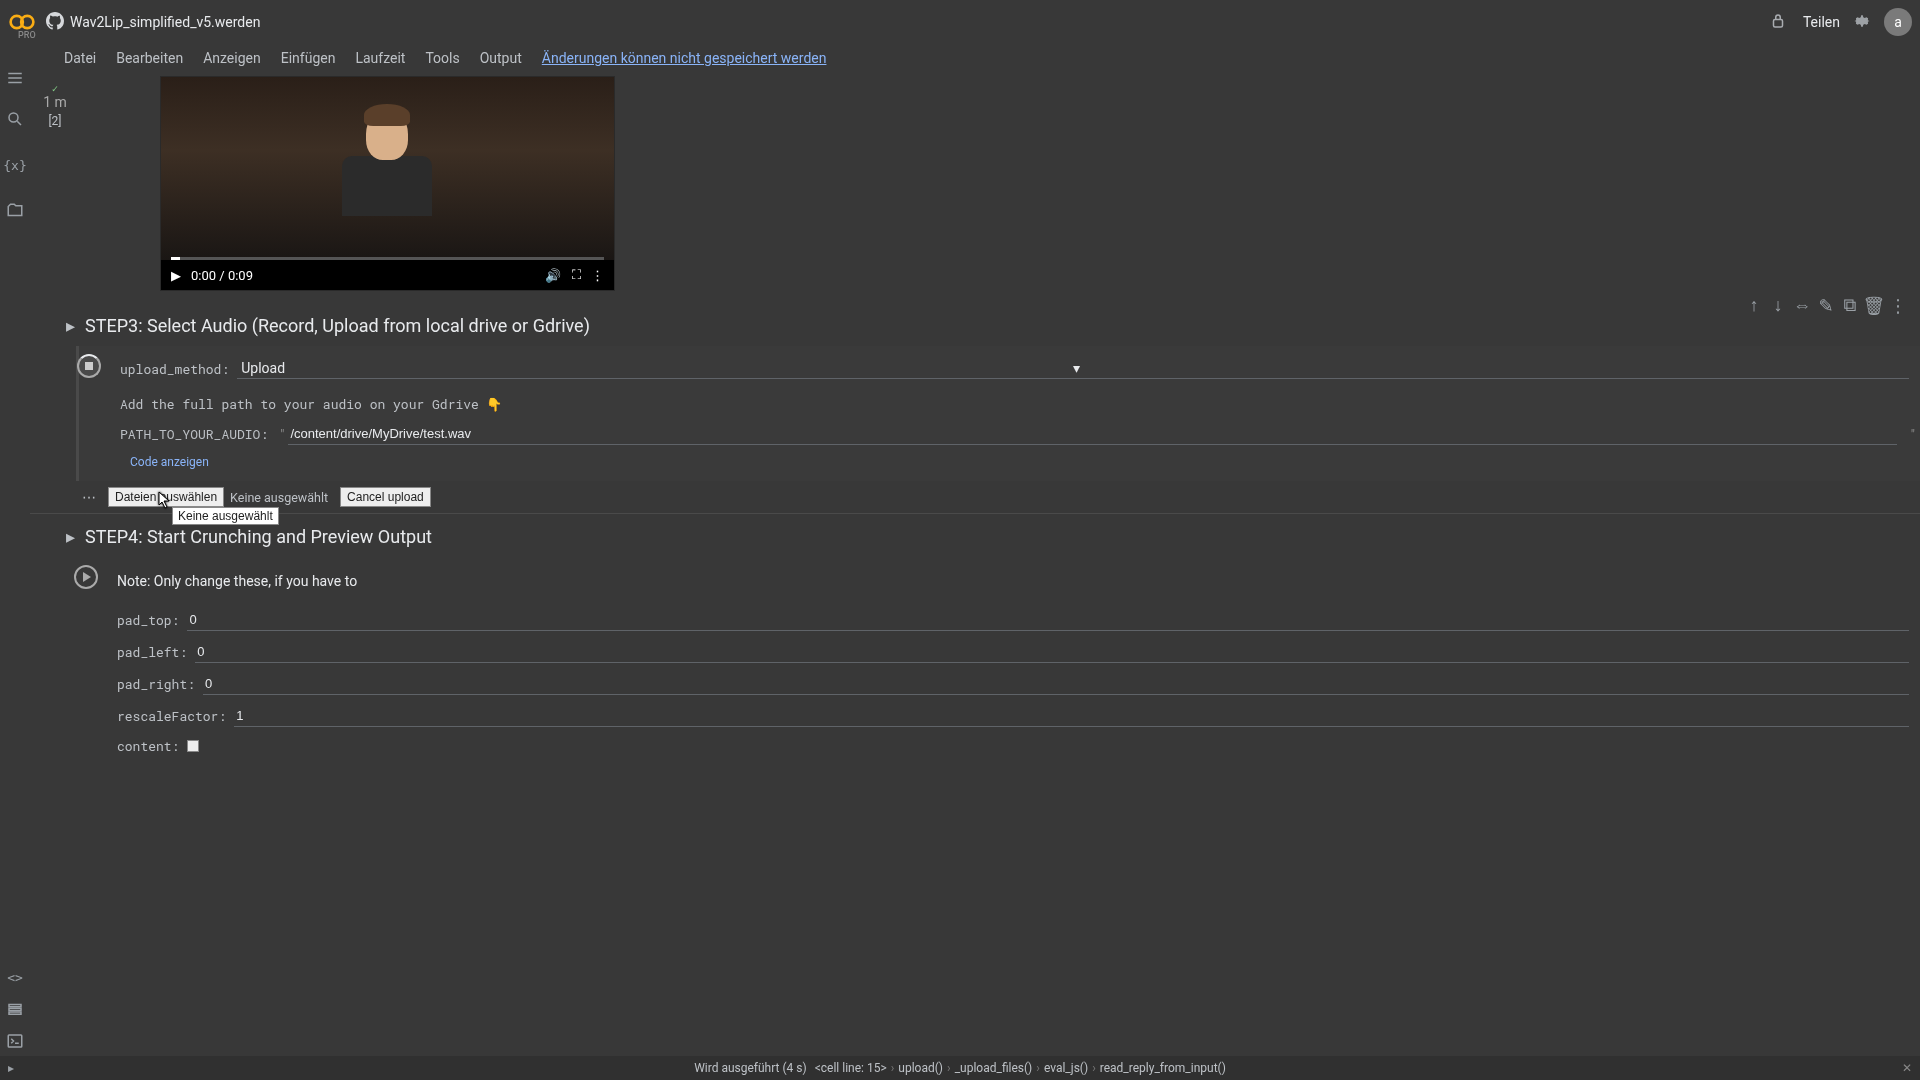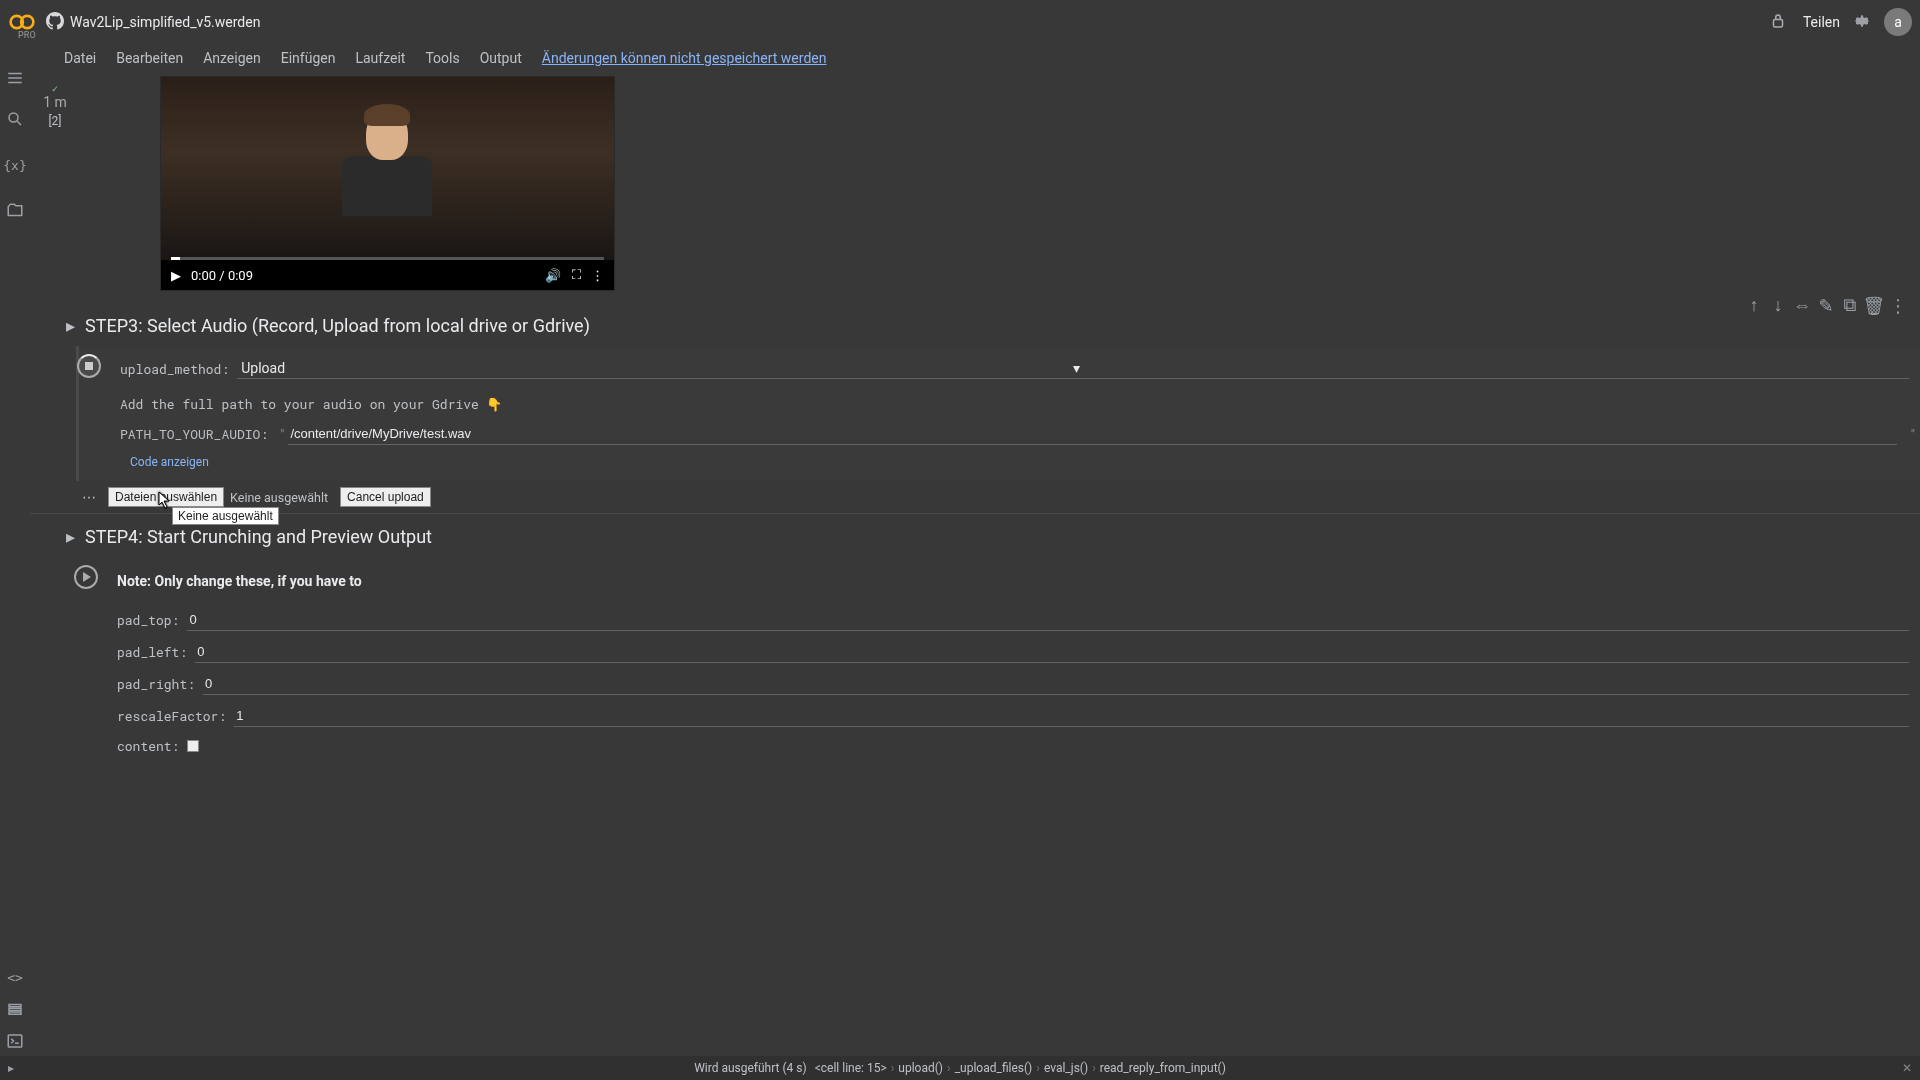--- a/index.html
+++ b/index.html
@@ -94,21 +94,21 @@
 
 .checkbox { width: 12px; height: 12px; background: #eee; border: 1px solid #888; }
 
 .statusbar { position: absolute; left: 0; right: 0; bottom: 0; height: 24px; background: #303030; display: flex; align-items: center; justify-content: center; font-size: 12px; color: #bdc1c6; }
 .statusbar .crumb { padding: 0 4px; }
 .statusbar .sep { color: #777; }
 .statusbar-left { position: absolute; left: 8px; }
 .statusbar-left .arrow { color: #9aa0a6; }
 .statusbar-right { position: absolute; right: 8px; color: #888; }
 
-.note { font-size: 14px; font-weight: 700; color: #e8eaed; margin: 10px 0 20px 40px; }
+.note { font-size: 14px; font-weight: 400; color: #e8eaed; margin: 10px 0 20px 40px; }
 
 .cursor { position: absolute; }
 .cursor svg { filter: drop-shadow(0 0 1px #000); }
 </style>
 </head>
 <body>
 
 <div class="header">
   <div class="logo">
     <svg viewBox="0 0 32 32">

